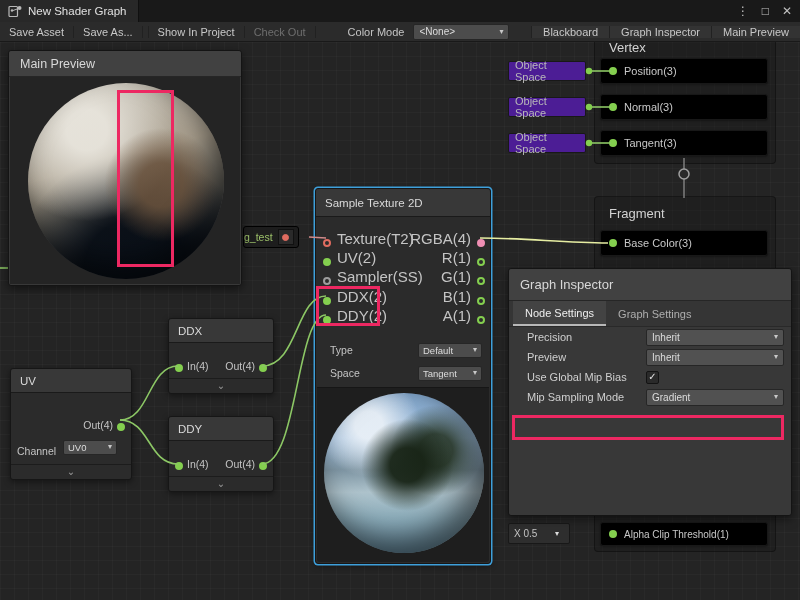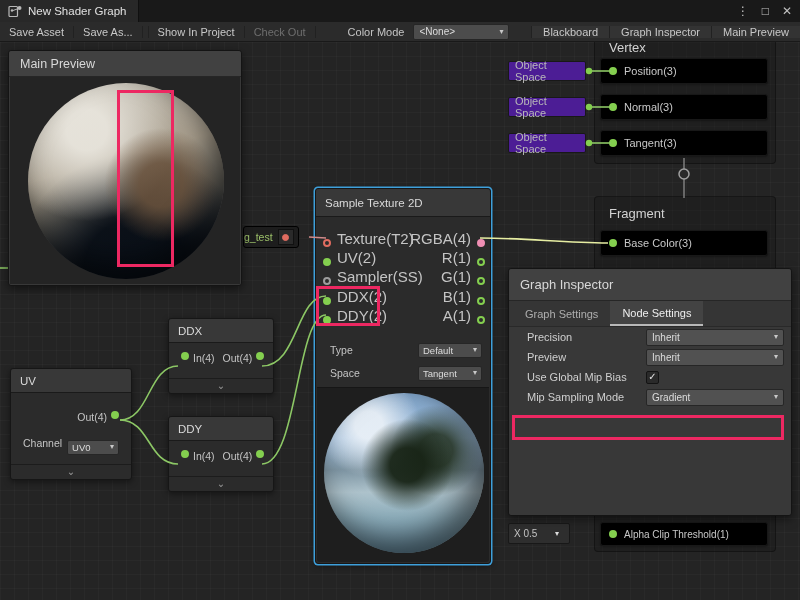--- a/index.html
+++ b/index.html
@@ -45,21 +45,21 @@
   .port.red{border-color:#E06C60}
   .port.red.filled{background:#E06C60}
   .port.gray{border-color:#9E9E9E}
   .port.pink{border-color:#F08FB4}
   .port.pink.filled{background:#F08FB4}
   .port.small{width:7px;height:7px;border-width:1.5px}
 
   .prow{position:absolute;left:0;height:16px;display:flex;align-items:flex-end;gap:6px;padding-left:7px;font-size:15px;color:#c4c4c4}
   .prow.right{left:auto;right:0;padding-left:0;padding-right:5px}
   .opt-row{position:absolute;left:0;right:0;display:flex;align-items:center;justify-content:space-between;padding:0 8px 0 14px;height:18px;font-size:10.5px;color:#c4c4c4}
-  .io-row{position:absolute;left:0;right:0;display:flex;align-items:flex-start;gap:4px;padding:0 12px;height:20px;font-size:10.5px;color:#c4c4c4}
+  .io-row{position:absolute;left:0;right:0;display:flex;align-items:flex-end;gap:4px;padding:0 6px;height:20px;font-size:10.5px;color:#c4c4c4}
   .io-row .spacer{flex:1}
   .io-label.clip{width:42px;overflow:hidden;white-space:nowrap}
 
   .block-row{position:absolute;width:168px;height:26px;background:#000000;border:1px solid #181818;border-radius:3px;display:flex;align-items:center;gap:7px;padding:0 8px;font-size:11px;color:#c8c8c8;box-shadow:0 1px 2px rgba(0,0,0,.35);z-index:2}
   .ospace{position:absolute;width:78px;height:20px;background:#4c1d95;border:1px solid #181818;border-radius:2px;display:flex;align-items:center;padding:0 6px;font-size:11px;color:#b8b8b8;z-index:2}
   .valuebox{position:absolute;width:62px;height:21px;background:#2e2e2e;border:1px solid #181818;border-radius:2px;display:flex;align-items:center;justify-content:space-between;padding:0 5px;font-size:10px;color:#c4c4c4;z-index:2}
 
   .prop-pill{position:absolute;height:22px;background:#1d1d1d;border:1px solid #000;border-radius:3px;display:flex;align-items:center;gap:5px;padding:0 4px 0 0;z-index:2}
   .prop-pill .prop-label{font-size:10.5px;color:#9CC069}
   .prop-portbox{width:16px;height:16px;background:#2a2a2a;border:1px solid #111;display:flex;align-items:center;justify-content:center}
@@ -291,22 +291,22 @@
   <div class="mp-body">
     <div class="sphere mp" style="left:18px;top:6px;width:196px;height:196px"></div>
   </div>
 </div>
 
 <div class="panel" style="left:508px;top:268px;width:284px;height:248px">
   <div class="panel-header inspector-header">
     <span>Graph Inspector</span>
   </div>
   <div class="tabs">
+    <div class="tab active">Node Settings</div>
     <div class="tab">Graph Settings</div>
-    <div class="tab active">Node Settings</div>
   </div>
   <div>
     <div class="insp-row">
       <span class="insp-label">Precision</span>
       <div class="dd ctrl">
         <span>Inherit</span>
         <span class="caret">▾</span>
       </div>
     </div>
     <div class="insp-row">

